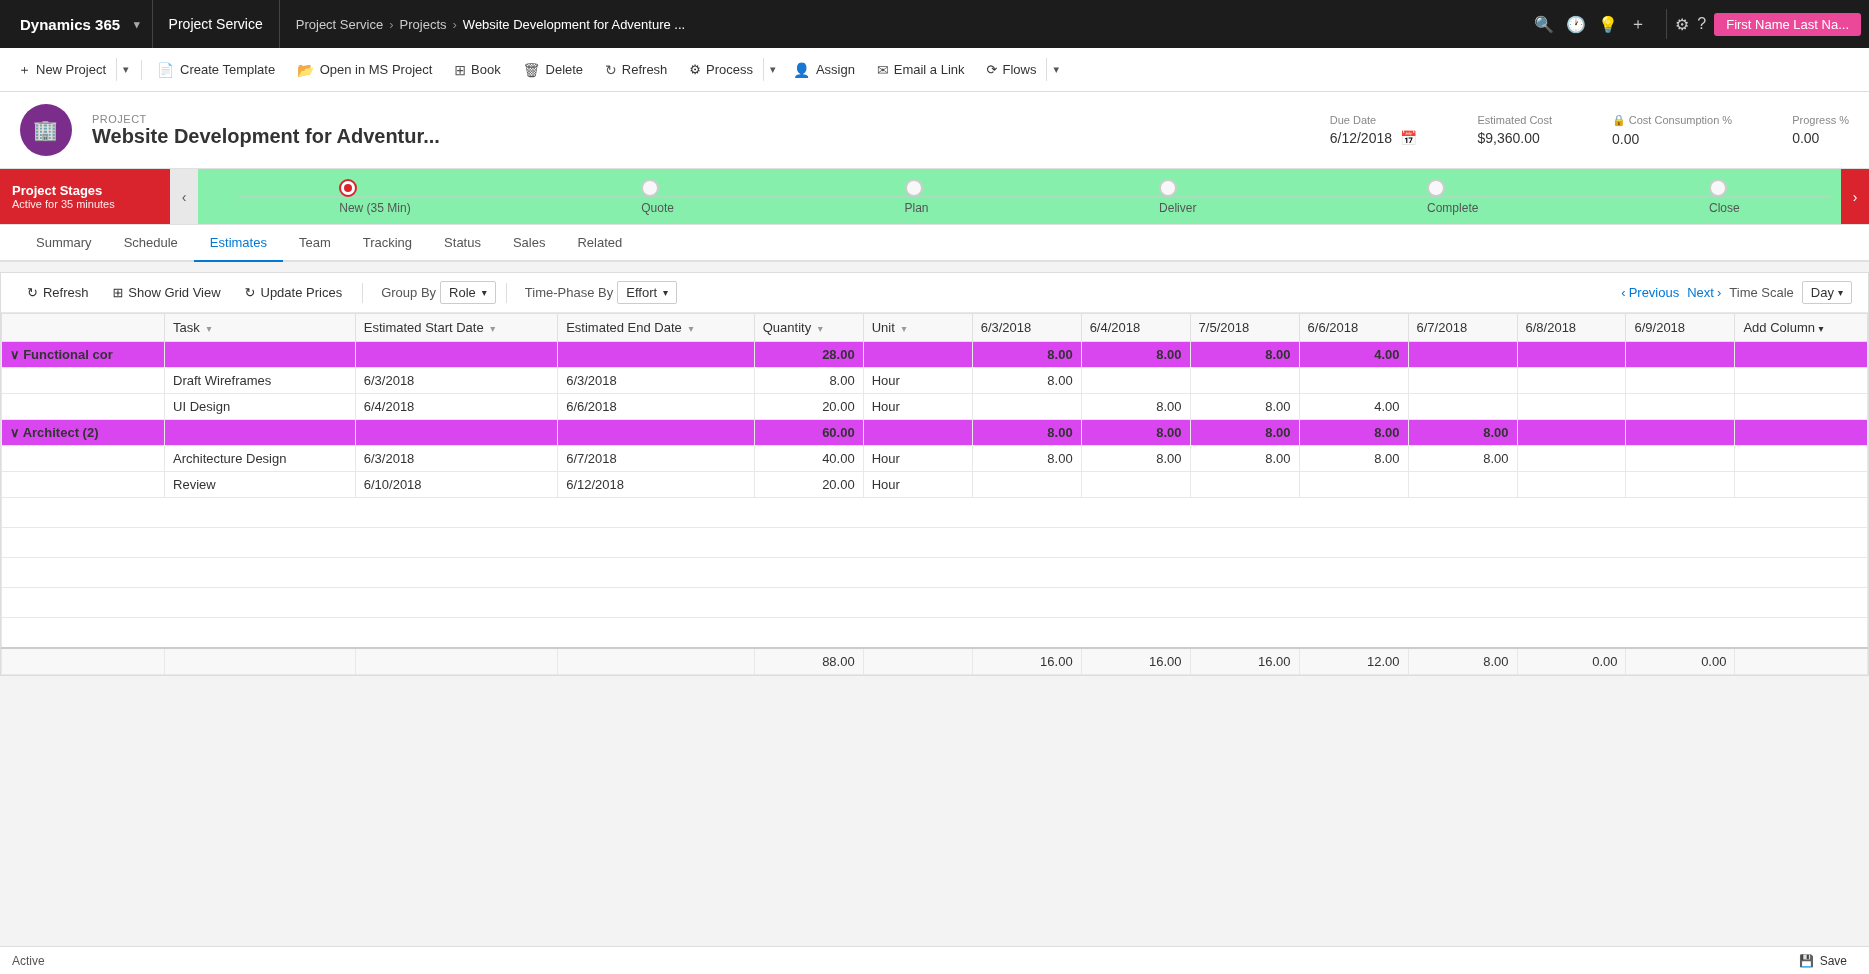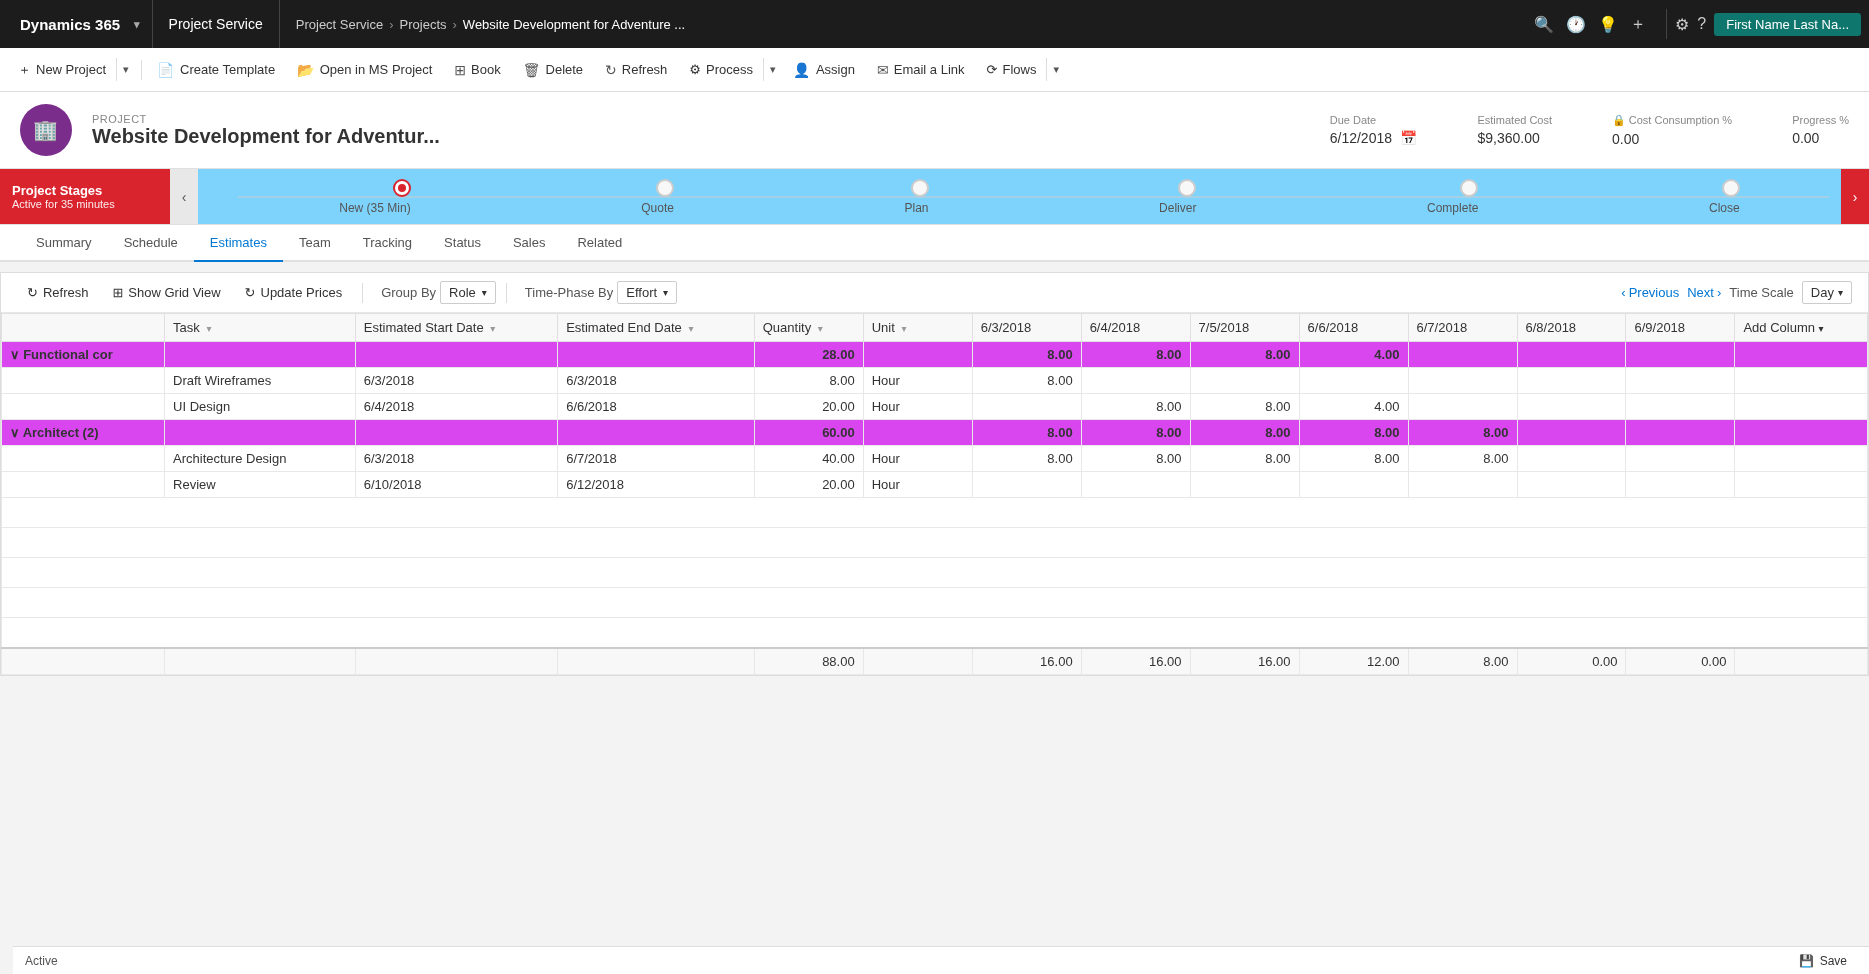--- a/index.html
+++ b/index.html
@@ -58,21 +58,21 @@
     .top-nav-icon {
       color: #ccc;
       font-size: 16px;
       cursor: pointer;
     }
     .top-nav-user {
       display: flex;
       align-items: center;
       gap: 8px;
       padding: 4px 12px;
-      background: #0f766e;
+      background: #ec4899;
       border-radius: 3px;
       color: #fff;
       font-size: 13px;
       cursor: pointer;
     }
 
     
     .command-bar {
       background: #fff;
       border-bottom: 1px solid #ddd;
@@ -151,21 +151,21 @@
       gap: 60px;
       margin-left: 20px;
     }
     .meta-field { display: flex; flex-direction: column; gap: 4px; }
     .meta-label { font-size: 11px; color: #888; }
     .meta-value { font-size: 14px; color: #333; display: flex; align-items: center; gap: 8px; }
     .meta-icon { color: #888; font-size: 14px; }
 
     
     .stage-bar {
-      background: #7dd3fc;
+      background: #86efac;
       border-bottom: 1px solid #e0e0e0;
       display: flex;
       align-items: center;
       height: 56px;
       position: relative;
     }
     .stage-label-box {
       background: #d9232d;
       color: #fff;
       padding: 8px 12px;
@@ -213,21 +213,21 @@
       top: 50%;
       left: 40px;
       right: 40px;
       height: 1px;
       background: #ccc;
       transform: translateY(-50%);
     }
     .stage-item {
       display: flex;
       flex-direction: column;
-      align-items: flex-end;
+      align-items: flex-start;
       gap: 4px;
       position: relative;
       z-index: 1;
       margin-left: 12px;
     }
     .stage-circle {
       width: 18px;
       height: 18px;
       border-radius: 50%;
       border: 2px solid #ccc;
@@ -373,21 +373,21 @@
     .col-qty { width: 80px; min-width: 70px; }
     .col-unit { width: 80px; min-width: 70px; }
     .col-day { width: 80px; min-width: 70px; text-align: right; }
     .add-col-th { width: 80px; text-align: left; color: #0078d4; cursor: pointer; }
     .chevron-down { font-size: 10px; }
 
     
     .status-bar {
       position: fixed;
       bottom: 0;
-      left: 13px;
+      left: 0;
       right: 0;
       background: #fff;
       border-top: 1px solid #ddd;
       height: 28px;
       display: flex;
       align-items: center;
       padding: 0 12px;
       justify-content: space-between;
       font-size: 12px;
       color: #555;

